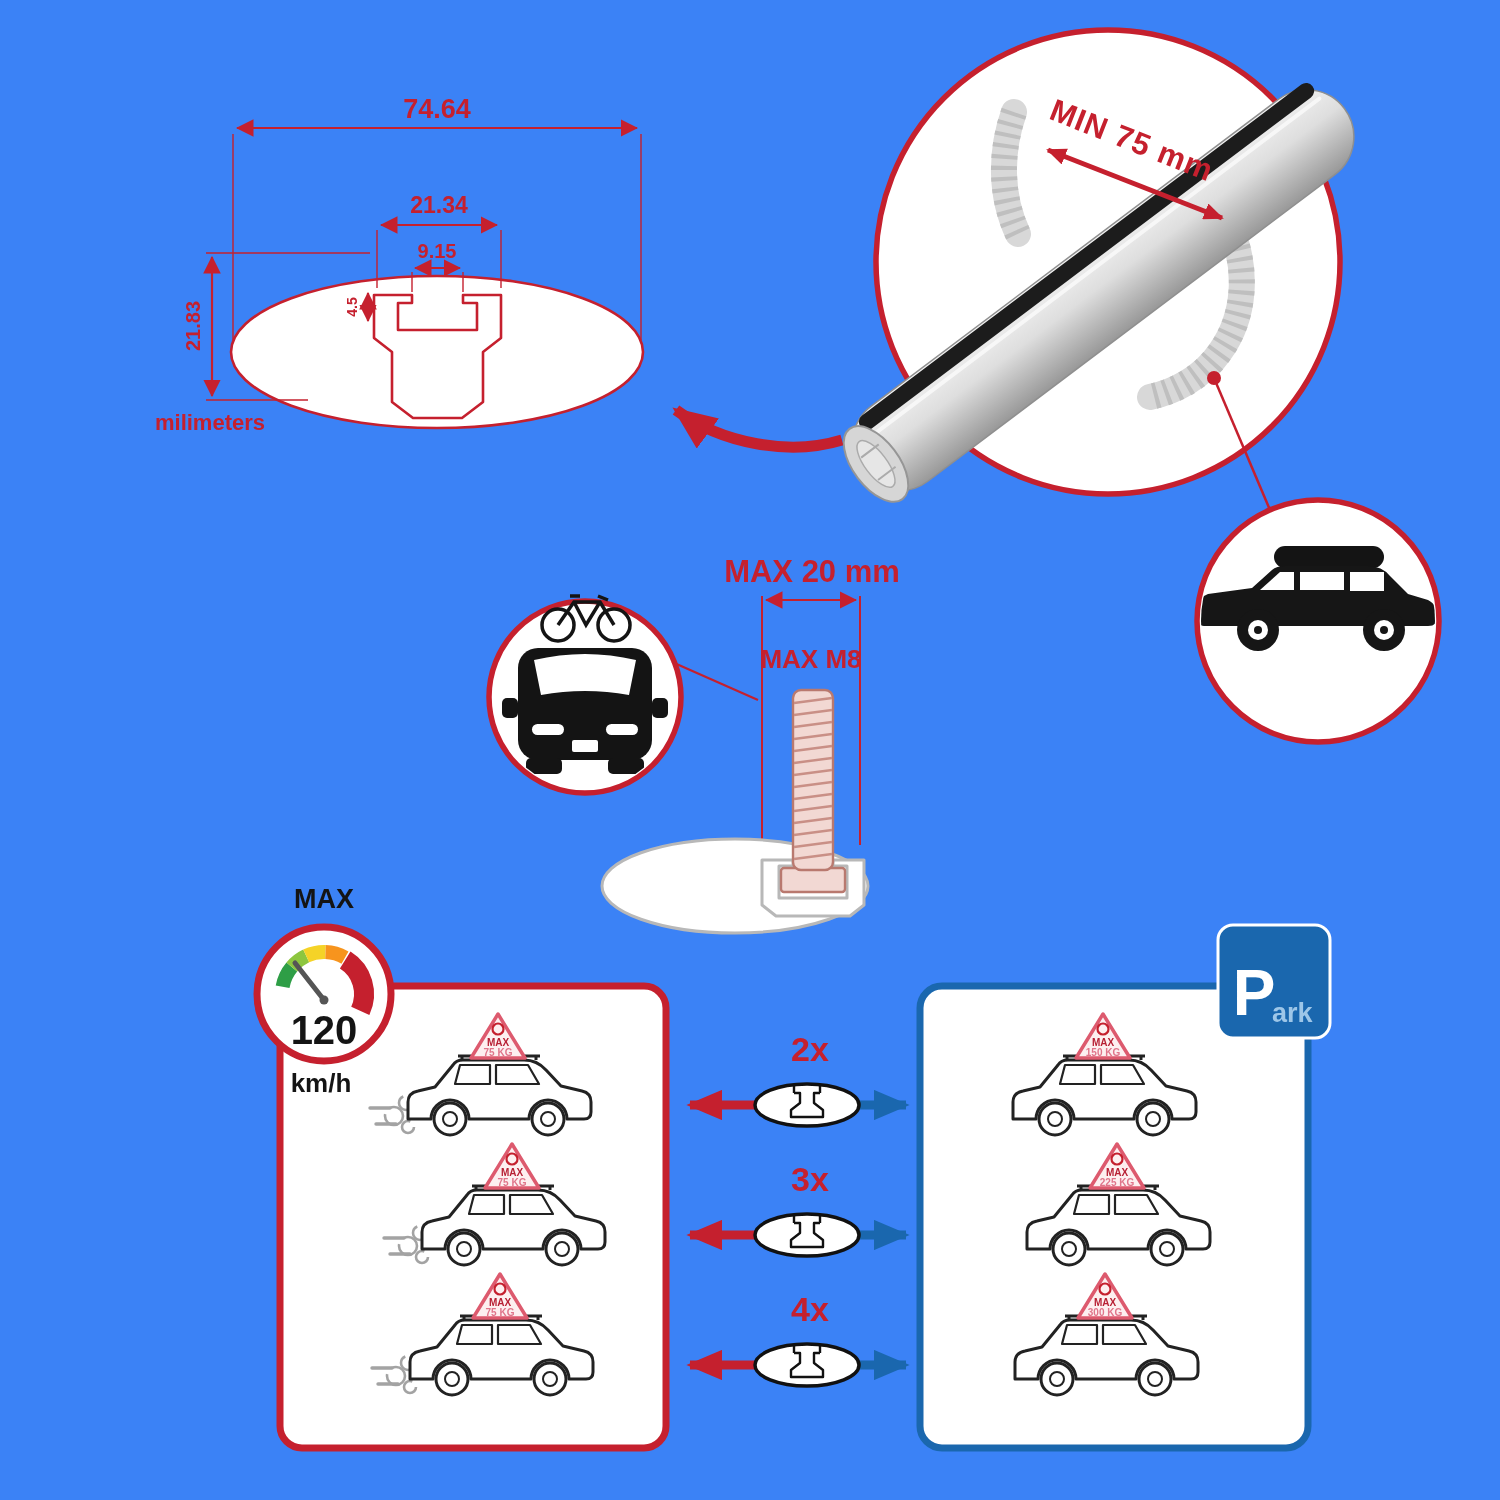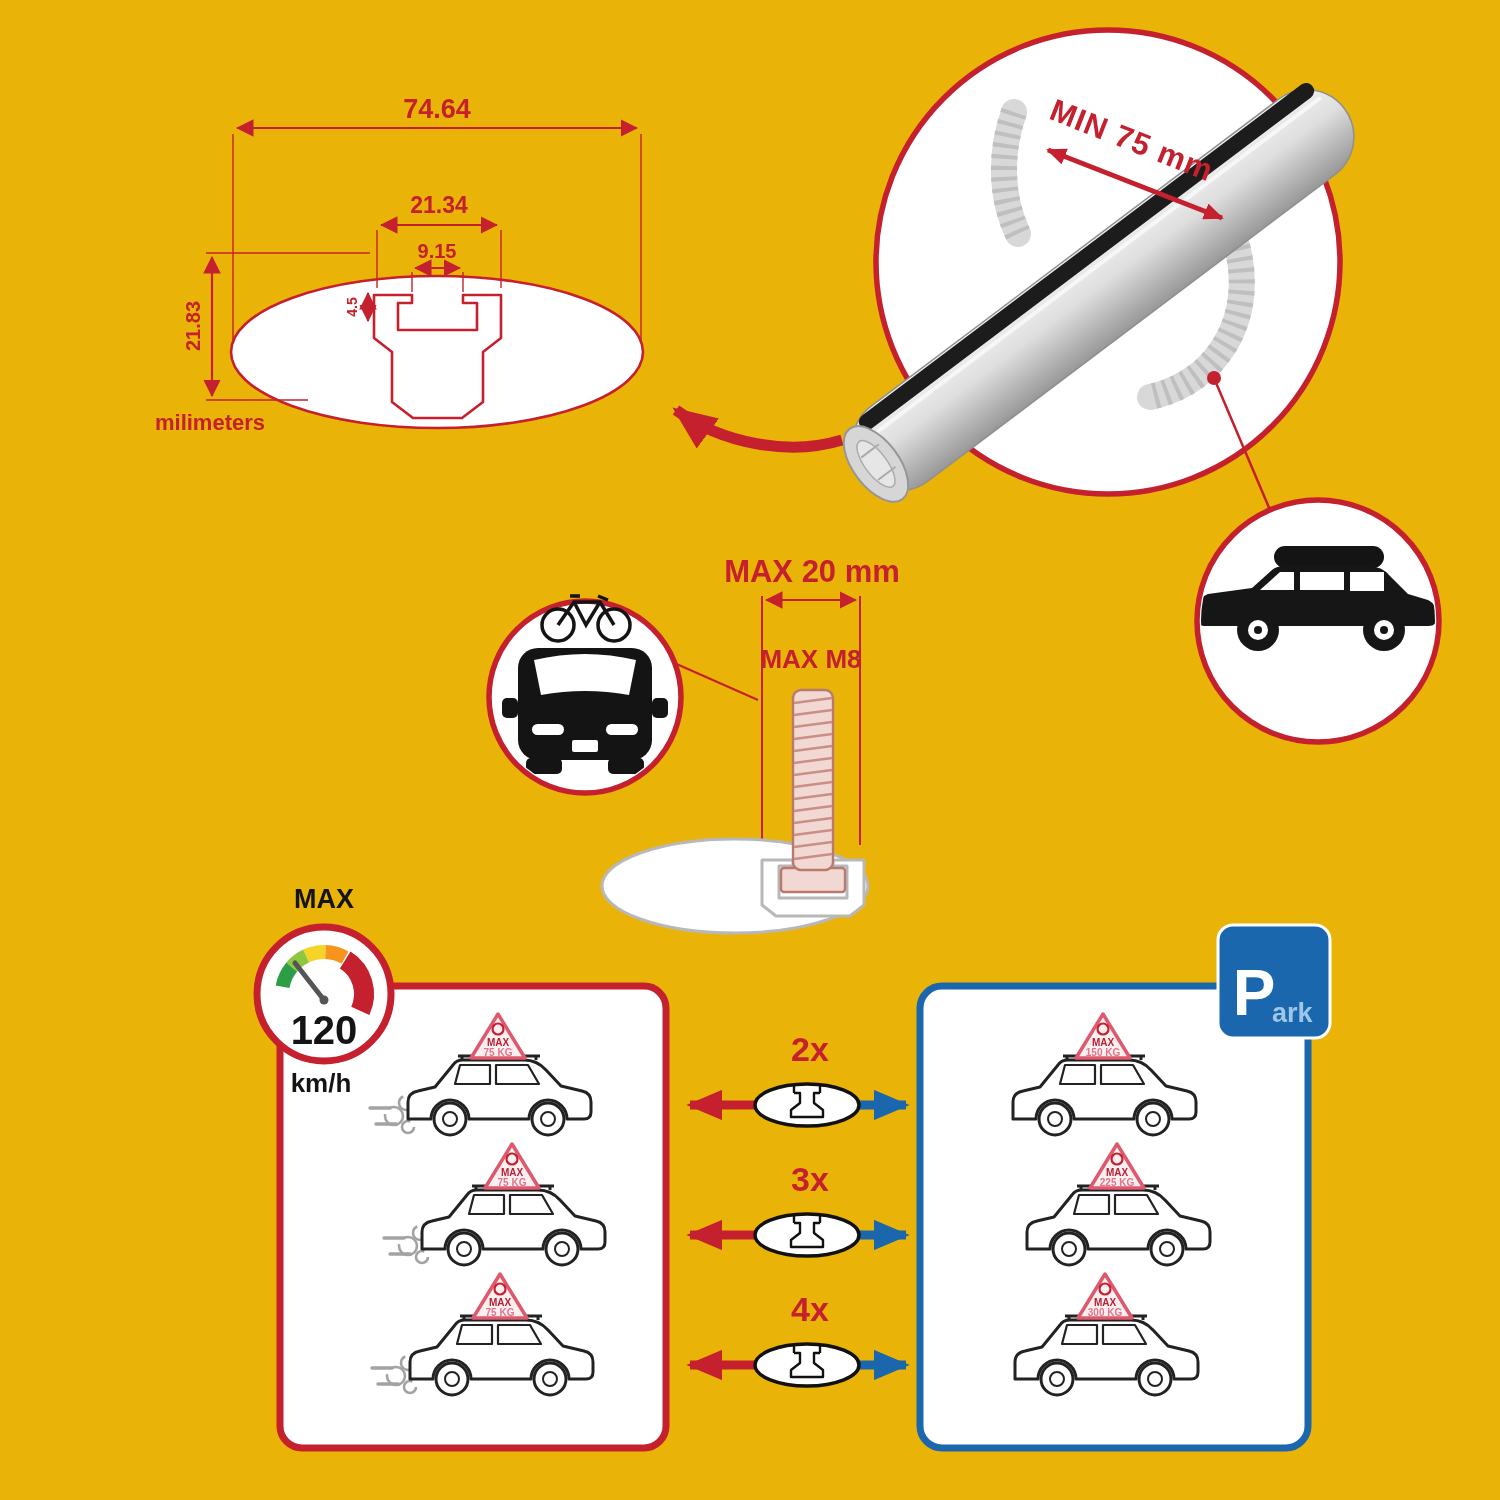--- a/index.html
+++ b/index.html
@@ -1,16 +1,16 @@
 <!DOCTYPE html>
 <html><head>
 <meta charset="utf-8">
 <style>
   html,body{margin:0;padding:0;background:#fff;}
-  .canvas{position:relative;width:1500px;height:1500px;background:#eab308;overflow:hidden;}
+  .canvas{position:relative;width:1500px;height:1500px;background:#3b82f6;overflow:hidden;}
   svg{display:block;}
   text{font-family:"Liberation Sans", sans-serif;}
   .dim-line{stroke:#c5202e;stroke-width:2.2;fill:none;}
   .ext-line{stroke:#c5202e;stroke-width:1.4;fill:none;}
   .dim-text{fill:#c5202e;text-anchor:middle;font-weight:bold;}
   .red-callout{fill:#c5202e;text-anchor:middle;font-weight:bold;}
   .profile-outline{fill:#fff;stroke:#c5202e;stroke-width:2.6;stroke-linejoin:round;}
   .gray-outline{fill:#fff;stroke:#b8b8b8;stroke-width:3;stroke-linejoin:round;}
   .car-line{fill:#fff;stroke:#222;stroke-width:3;stroke-linejoin:round;}
   .car-thin{fill:#fff;stroke:#222;stroke-width:2.2;stroke-linejoin:round;}

